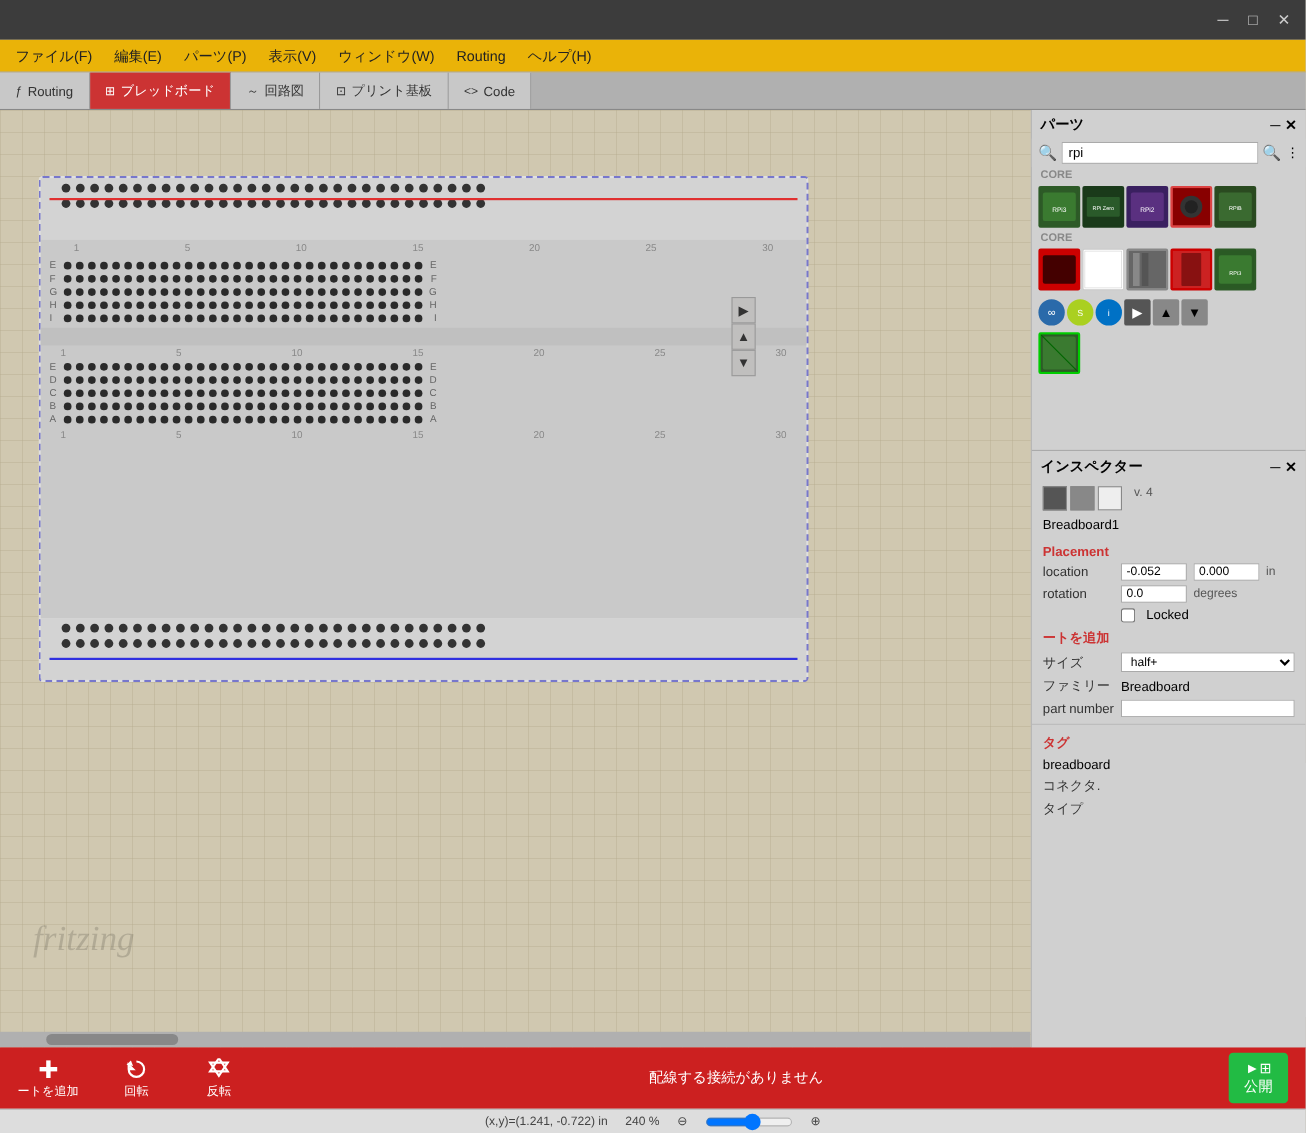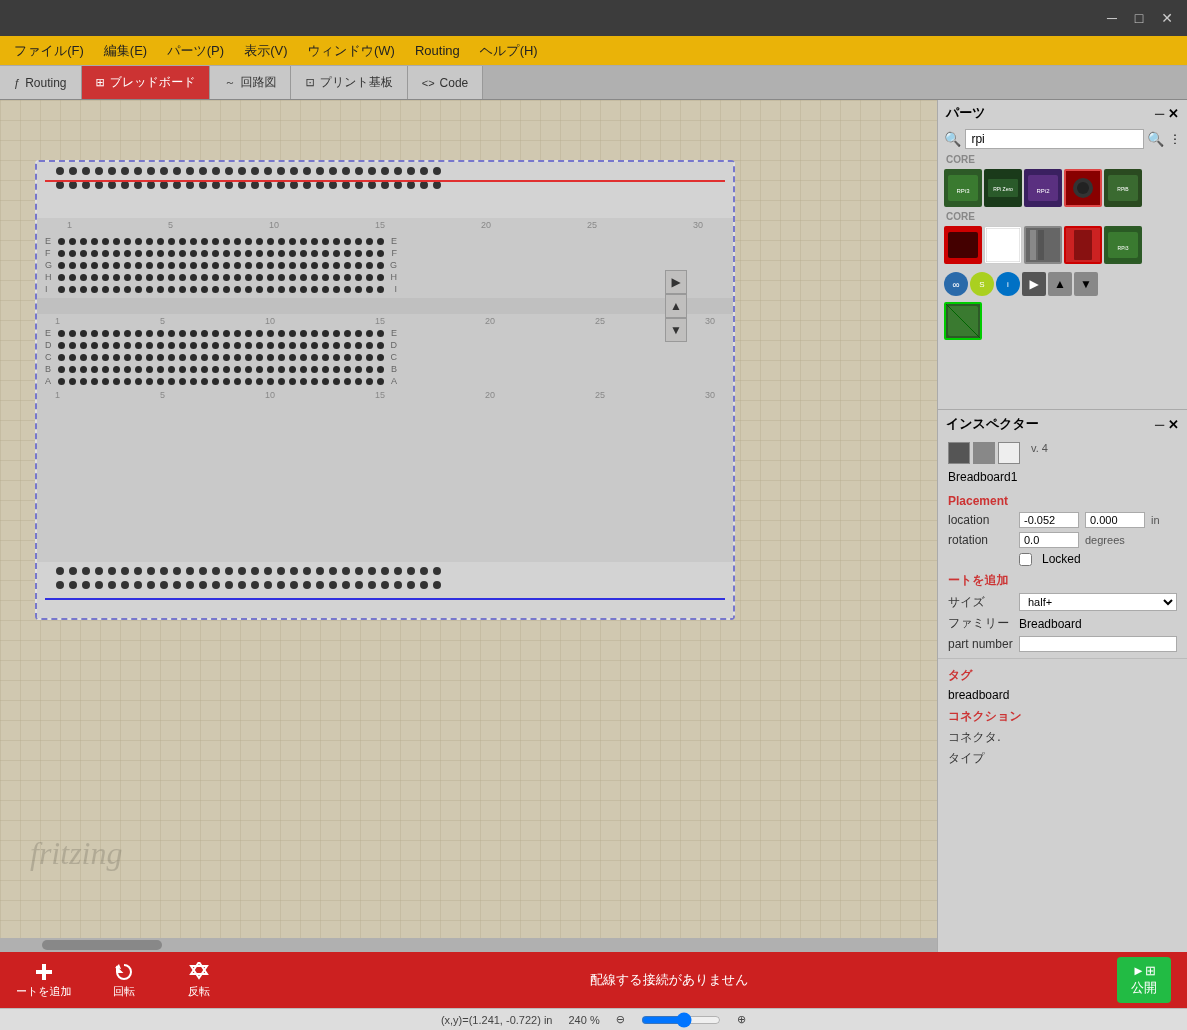--- a/index.html
+++ b/index.html
@@ -1138,21 +1138,20 @@
         <input type="text" class="prop-text-input" value="" style="">
       </div>
 
       <div class="inspector-divider"></div>
 
       <div class="section-label">タグ</div>
       <div class="prop-row">
         <span>breadboard</span>
       </div>
 
-      <div class="section-label">コネクション</div>
       <div class="prop-row">
         <span class="prop-label">コネクタ.</span>
       </div>
       <div class="prop-row">
         <span class="prop-label">タイプ</span>
       </div>
 
     </div>
   </div>
 

